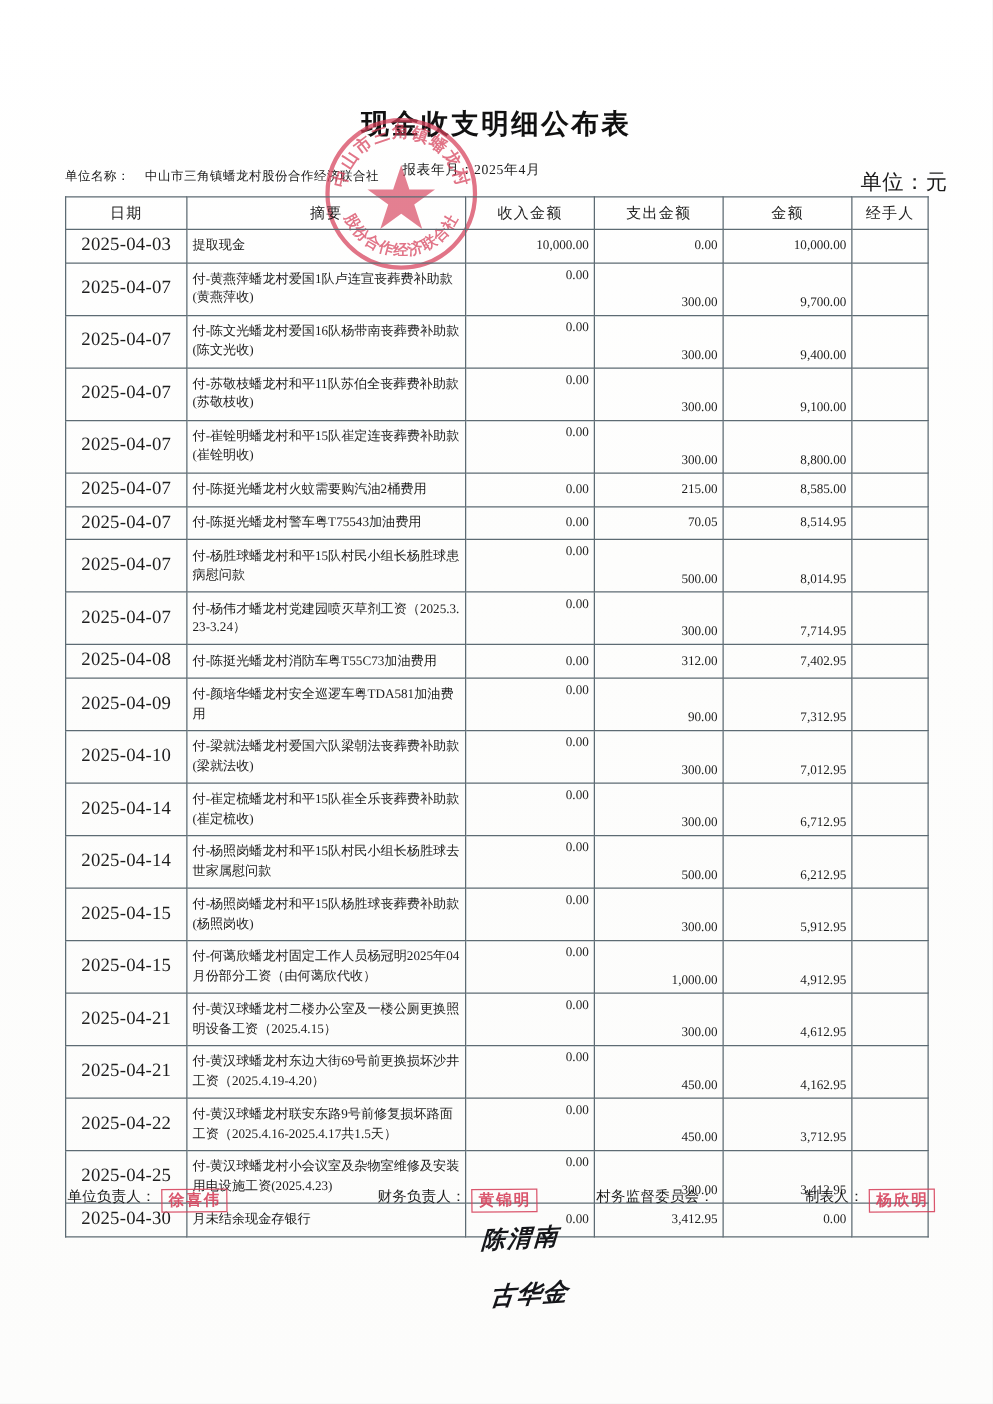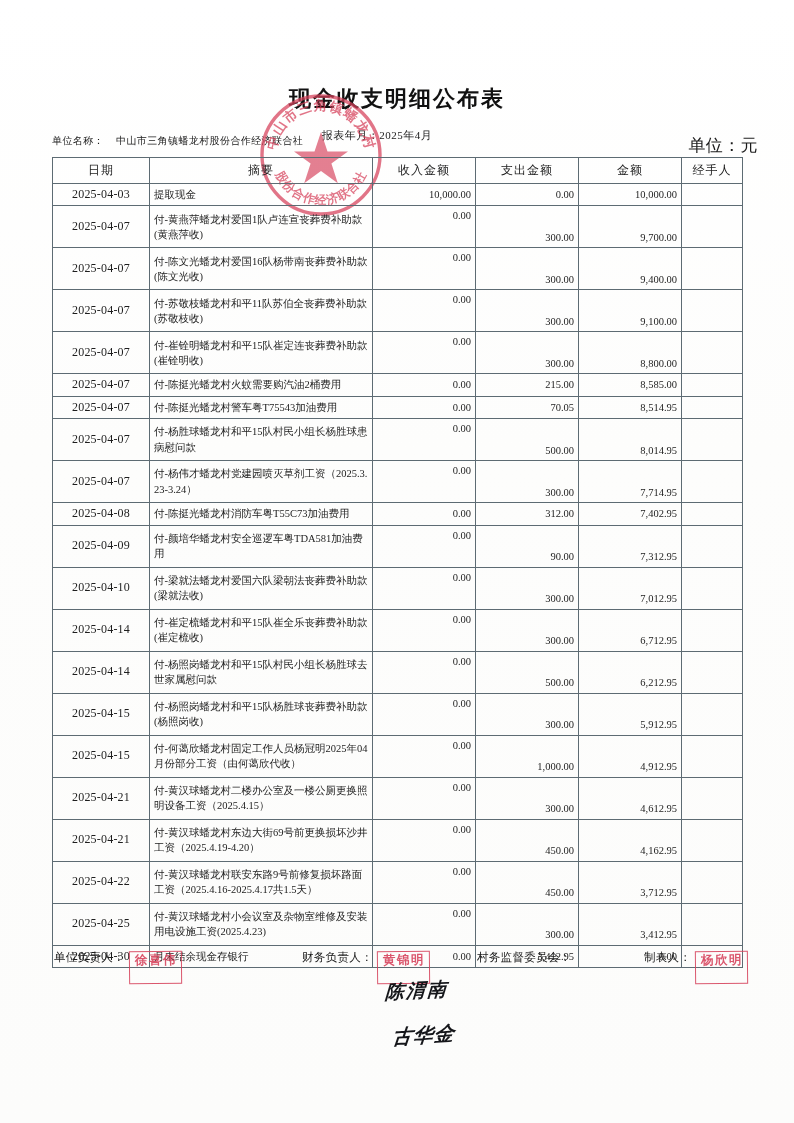--- a/index.html
+++ b/index.html
@@ -86,21 +86,21 @@
   col.c-date   { width: 97px; }
   col.c-desc   { width: 223px; }
   col.c-in     { width: 103px; }
   col.c-out    { width: 103px; }
   col.c-bal    { width: 103px; }
   col.c-agent  { width: 61px; }
 
   td.date {
     text-align: center;
     vertical-align: middle;
-    font-size: 12px;
+    font-size: 15px;
     letter-spacing: .2px;
     white-space: nowrap;
   }
   td.desc {
     text-align: left;
     vertical-align: middle;
     font-size: 10.5px;
     letter-spacing: 0;
     word-break: break-all;
   }
@@ -141,21 +141,21 @@
   .slot-maker  { left: 592px; }
 
   .stamp {
     display: inline-block;
     border: 1.6px solid #d6405a;
     color: #d6405a;
     font-family: "DejaVu Serif","Liberation Serif",serif;
     font-weight: bold;
     font-size: 12.5px;
     letter-spacing: 1.5px;
-    padding: 1px 4px 16px 5px;
+    padding: 1px 4px 2px 5px;
     margin-left: 4px;
     transform: rotate(-0.6deg);
     opacity: .88;
     vertical-align: -3px;
     line-height: 1.1;
   }
 
   
   .signature {
     position: absolute;

